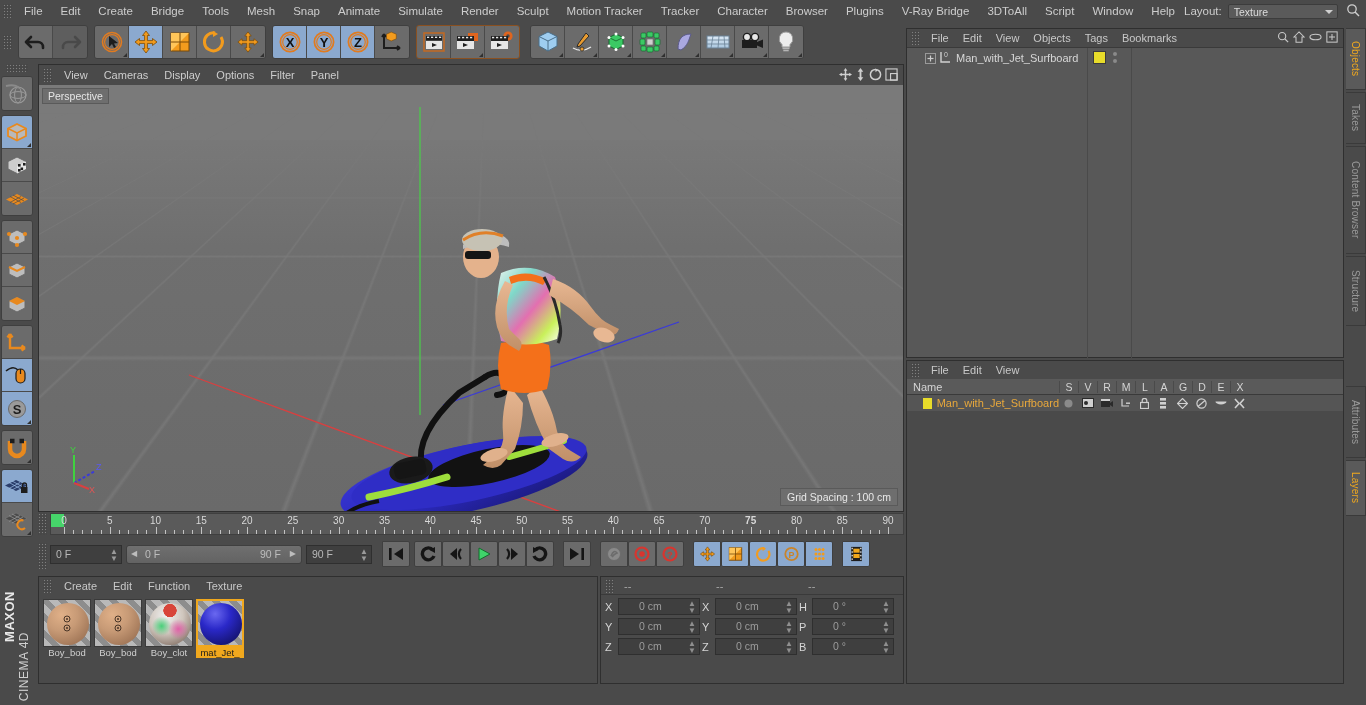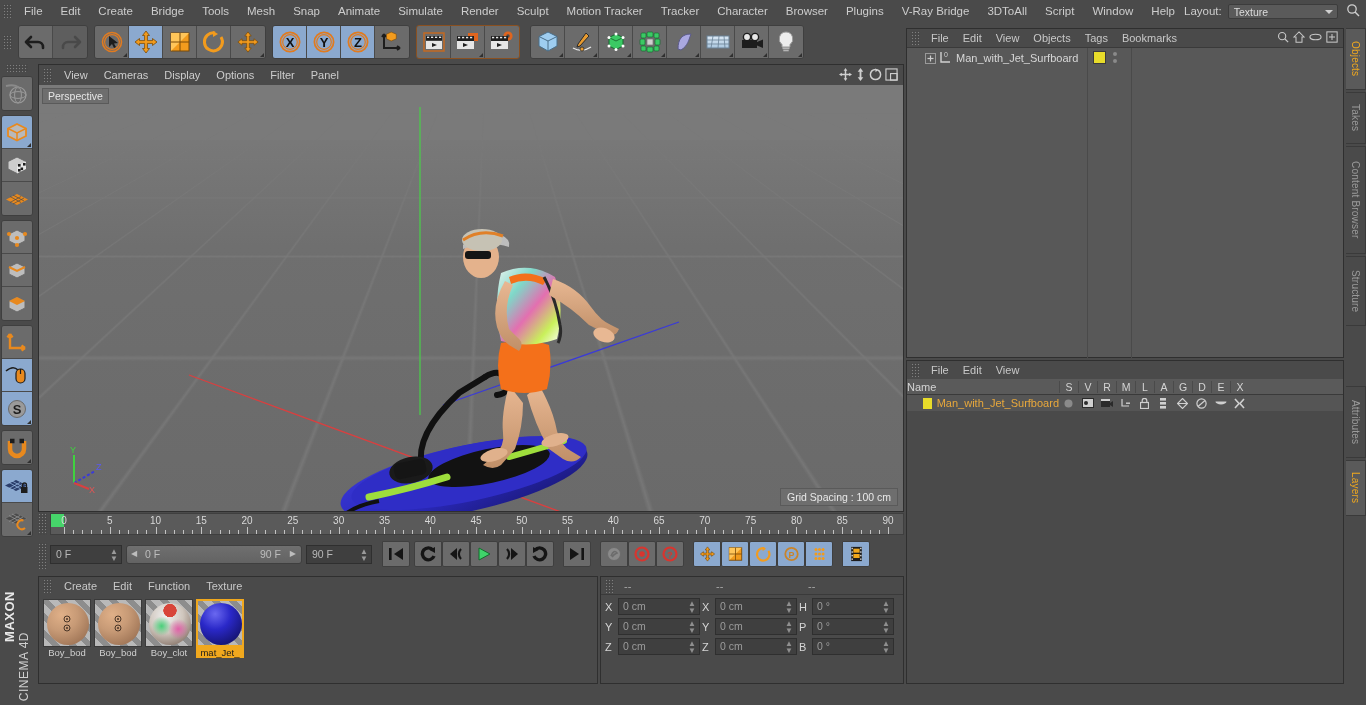--- a/index.html
+++ b/index.html
@@ -113,21 +113,21 @@
   .matname{font-size:9.5px;text-align:center;color:#d0d0d0;white-space:nowrap;overflow:hidden;}
   .matname.sel{background:#f0a81e;color:#1b1b1b;}
 
   
   .coordwrap{position:absolute;left:600px;top:576px;width:304px;height:108px;background:#4a4a4a;border:1px solid #2f2f2f;}
   .coordhdr{height:18px;display:flex;align-items:center;border-bottom:1px solid #3a3a3a;}
   .coordhdr .c{width:92px;text-align:left;padding-left:6px;color:#a8a8a8;font-size:11px;}
   .crow{display:flex;align-items:center;margin:3px 0 0 4px;gap:2px;}
   .clbl{width:11px;font-size:11px;color:#d6d6d6;text-align:left;}
   .cfield{width:82px;height:17px;background:#3f3f3f;border:1px solid #2f2f2f;color:#9c9c9c;
-    font-size:10.5px;line-height:15px;padding-left:4px;position:relative;}
+    font-size:10.5px;line-height:15px;padding-left:20px;position:relative;}
   .cfield .sp{position:absolute;right:3px;top:1px;color:#8f8f8f;font-size:8px;line-height:7px;}
   .crow2{display:flex;align-items:center;margin:5px 0 0 6px;gap:6px;}
   .dropd{width:88px;height:18px;background:#555;border:1px solid #3a3a3a;border-radius:2px;
     color:#9d9d9d;font-size:10.5px;line-height:16px;padding-left:6px;position:relative;}
   .dropd .caret{position:absolute;right:5px;top:7px;width:0;height:0;border-left:4px solid transparent;
     border-right:4px solid transparent;border-top:4px solid #8f8f8f;}
   .applybtn{width:94px;height:18px;background:#5e5e5e;border:1px solid #3a3a3a;border-radius:9px;
     color:#e2e2e2;font-size:11px;text-align:center;line-height:16px;}
 
   
@@ -136,21 +136,21 @@
   .panelmenu .mi{padding:0 7px;line-height:18px;font-size:11px;}
   .panelicons{display:flex;align-items:center;gap:4px;padding-right:5px;}
   .objbody{position:relative;height:310px;background:#585858;border-top:1px solid #3a3a3a;}
   .objrow{display:flex;align-items:center;height:20px;padding-left:4px;position:relative;}
   .objrow .nm{font-size:11px;color:#d7d7d7;margin-left:4px;}
   .coltrack{position:absolute;left:180px;top:0;width:1px;height:310px;background:#4a4a4a;}
   .coltrack2{position:absolute;left:224px;top:0;width:1px;height:310px;background:#4a4a4a;}
 
   .attrwrap{position:absolute;left:906px;top:360px;width:438px;height:324px;background:#4a4a4a;border:1px solid #2f2f2f;}
   .lhdr{display:flex;align-items:center;height:16px;background:#5a5a5a;border-bottom:1px solid #3a3a3a;}
-  .lhdr .nmcol{width:152px;padding-left:0;font-size:11px;color:#d4d4d4;}
+  .lhdr .nmcol{width:152px;padding-left:6px;font-size:11px;color:#d4d4d4;}
   .lhdr .cc{width:19px;text-align:center;font-size:10.5px;color:#d4d4d4;border-left:1px solid #4a4a4a;}
   .lrow{display:flex;align-items:center;height:16px;background:#555;}
   .lrow .nmcol{width:152px;padding-left:16px;font-size:11px;color:#e8a83c;display:flex;align-items:center;gap:5px;}
   .lrow .cc{width:19px;display:flex;align-items:center;justify-content:center;}
 
   
   .vtabs{position:absolute;left:1346px;top:28px;width:20px;height:656px;}
   .vtab{width:20px;background:#4a4a4a;border:1px solid #3a3a3a;border-left:none;
     display:flex;align-items:center;justify-content:center;margin-bottom:2px;}
   .vtab span{writing-mode:vertical-rl;font-size:10px;color:#9b9b9b;letter-spacing:.2px;padding:3px 0;}
@@ -785,21 +785,21 @@
         <div class="lbl" style="left: 241.889px;">25</div>
         <div class="lbl" style="left: 287.667px;">30</div>
         <div class="lbl" style="left: 333.444px;">35</div>
         <div class="lbl" style="left: 379.222px;">40</div>
         <div class="lbl" style="left: 425px;">45</div>
         <div class="lbl" style="left: 470.778px;">50</div>
         <div class="lbl" style="left: 516.556px;">55</div>
         <div class="lbl" style="left: 562.333px;">40</div>
         <div class="lbl" style="left: 608.111px;">65</div>
         <div class="lbl" style="left: 653.889px;">70</div>
-        <div class="lbl" style="left: 699.667px;">75</div>
+        <div class="lbl" style="left: 699.667px; font-weight: bold;">75</div>
         <div class="lbl" style="left: 745.444px;">80</div>
         <div class="lbl" style="left: 791.222px;">85</div>
         <div class="lbl" style="left: 837px;">90</div>
       </div>
 
     <div style="position:absolute;left:0;top:30px;">
         <div class="gripdots" style="height:26px;"></div>
       </div>
     <div class="tlbar">
       <div class="numfield" style="width:72px;">

